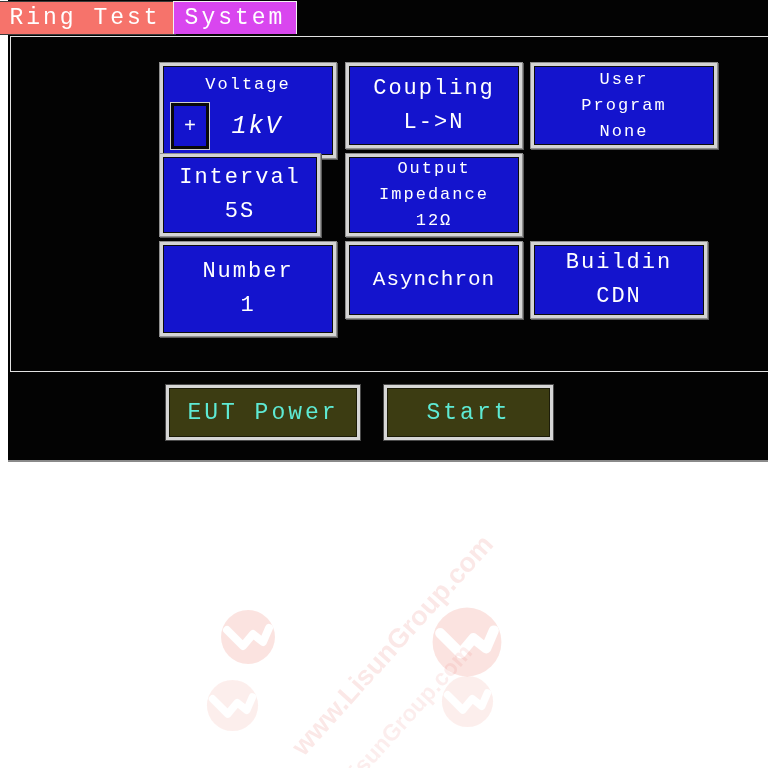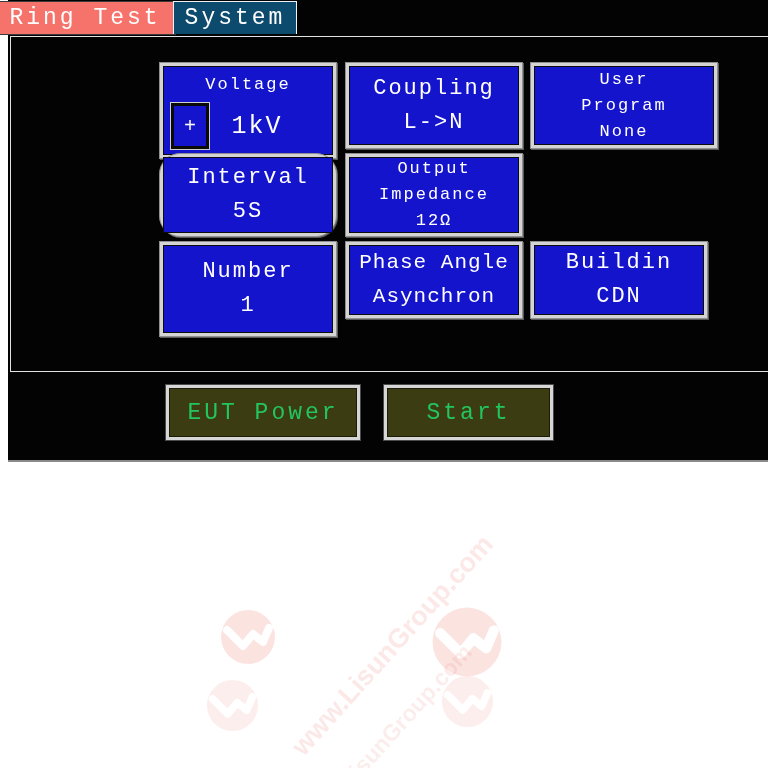--- a/index.html
+++ b/index.html
@@ -21,21 +21,21 @@
   .screen{
     position:absolute;left:0;top:155;width:768px;height:460px;
     background:#030303;border-bottom:2px solid #8a8a8a;margin-left:8px;
   }
   .tab{
     position:absolute;top:1px;height:32px;display:flex;
     align-items:center;justify-content:center;
     color:#ffffff;font-size:23px;letter-spacing:3px;cursor:pointer;
   }
   .tab-ring{left:-14px;width:180px;background:#f6736b;border:1px solid #3a3a3a;}
-  .tab-system{left:165px;width:122px;background:#0c4a6e;
+  .tab-system{left:165px;width:122px;background:#d946ef;
     border:1px solid #f2f2f2;border-bottom:none;}
   .panel{
     position:absolute;left:2px;top:36px;width:760px;height:334px;
     border:1px solid #e2e2e2;background:#030303;
   }
   
   .frame{
     position:absolute;background:#d4d4d4;border:1px solid #8f8f8f;
     padding:3px;box-sizing:border-box;cursor:pointer;
     box-shadow:1px 1px 0 #5a5a5a;
@@ -55,27 +55,27 @@
   .volt-row{
     width:100%;flex:1;display:flex;align-items:center;position:relative;
   }
   .plusbox{
     position:absolute;left:7px;top:50%;transform:translateY(-50%);
     width:32px;height:40px;background:#1414cd;
     border:3px solid #0a0a0a;outline:1px solid #cfcfcf;
     color:#fff;font-size:20px;display:flex;align-items:center;
     justify-content:center;cursor:pointer;
   }
-  .volt-val{width:100%;text-align:center;padding-left:18px;box-sizing:border-box;}
+  .volt-val{width:100%;text-align:center;padding-left:18px;box-sizing:border-box;font-style:italic;}
   
   .action{
     position:absolute;background:#3c3c12;border:3px solid #d6d6d6;
     outline:1px solid #4a4a4a;box-sizing:border-box;
     display:flex;align-items:center;justify-content:center;
-    color:#22c55e;font-size:23px;letter-spacing:3px;cursor:pointer;
+    color:#5eead4;font-size:23px;letter-spacing:3px;cursor:pointer;
     box-shadow:inset 0 0 0 1px #1c1c08;
   }
   .act-eut{left:158px;top:385px;width:194px;height:55px;}
   .act-start{left:376px;top:385px;width:169px;height:55px;}
 </style>
 </head>
 <body>
 
 <div>
   <span class="wm-text wm-gray" style="left:250px;top:95px;font-size:28px;">GROUP</span>
@@ -114,21 +114,21 @@
     </div>
 
     <div class="frame" style="left:519px;top:25px;width:188px;height:87px;">
       <div class="inner">
         <div class="t-sm">User</div>
         <div class="t-sm">Program</div>
         <div class="t-sm">None</div>
       </div>
     </div>
 
-    <div class="frame" style="left:148px;top:116px;width:178px;height:84px;border-radius:21px;">
+    <div class="frame" style="left:148px;top:116px;width:162px;height:84px;">
       <div class="inner">
         <div class="t-md">Interval</div>
         <div class="t-md">5S</div>
       </div>
     </div>
 
     <div class="frame" style="left:334px;top:116px;width:178px;height:84px;">
       <div class="inner">
         <div class="t-sm">Output</div>
         <div class="t-sm">Impedance</div>
@@ -138,21 +138,20 @@
 
     <div class="frame" style="left:148px;top:204px;width:178px;height:96px;">
       <div class="inner">
         <div class="t-md">Number</div>
         <div class="t-md">1</div>
       </div>
     </div>
 
     <div class="frame" style="left:334px;top:204px;width:178px;height:78px;">
       <div class="inner">
-        <div class="t-tight">Phase Angle</div>
         <div class="t-tight">Asynchron</div>
       </div>
     </div>
 
     <div class="frame" style="left:519px;top:204px;width:178px;height:78px;text-align:right;">
       <div class="inner">
         <div class="t-md">Buildin</div>
         <div class="t-md">CDN</div>
       </div>
     </div>

